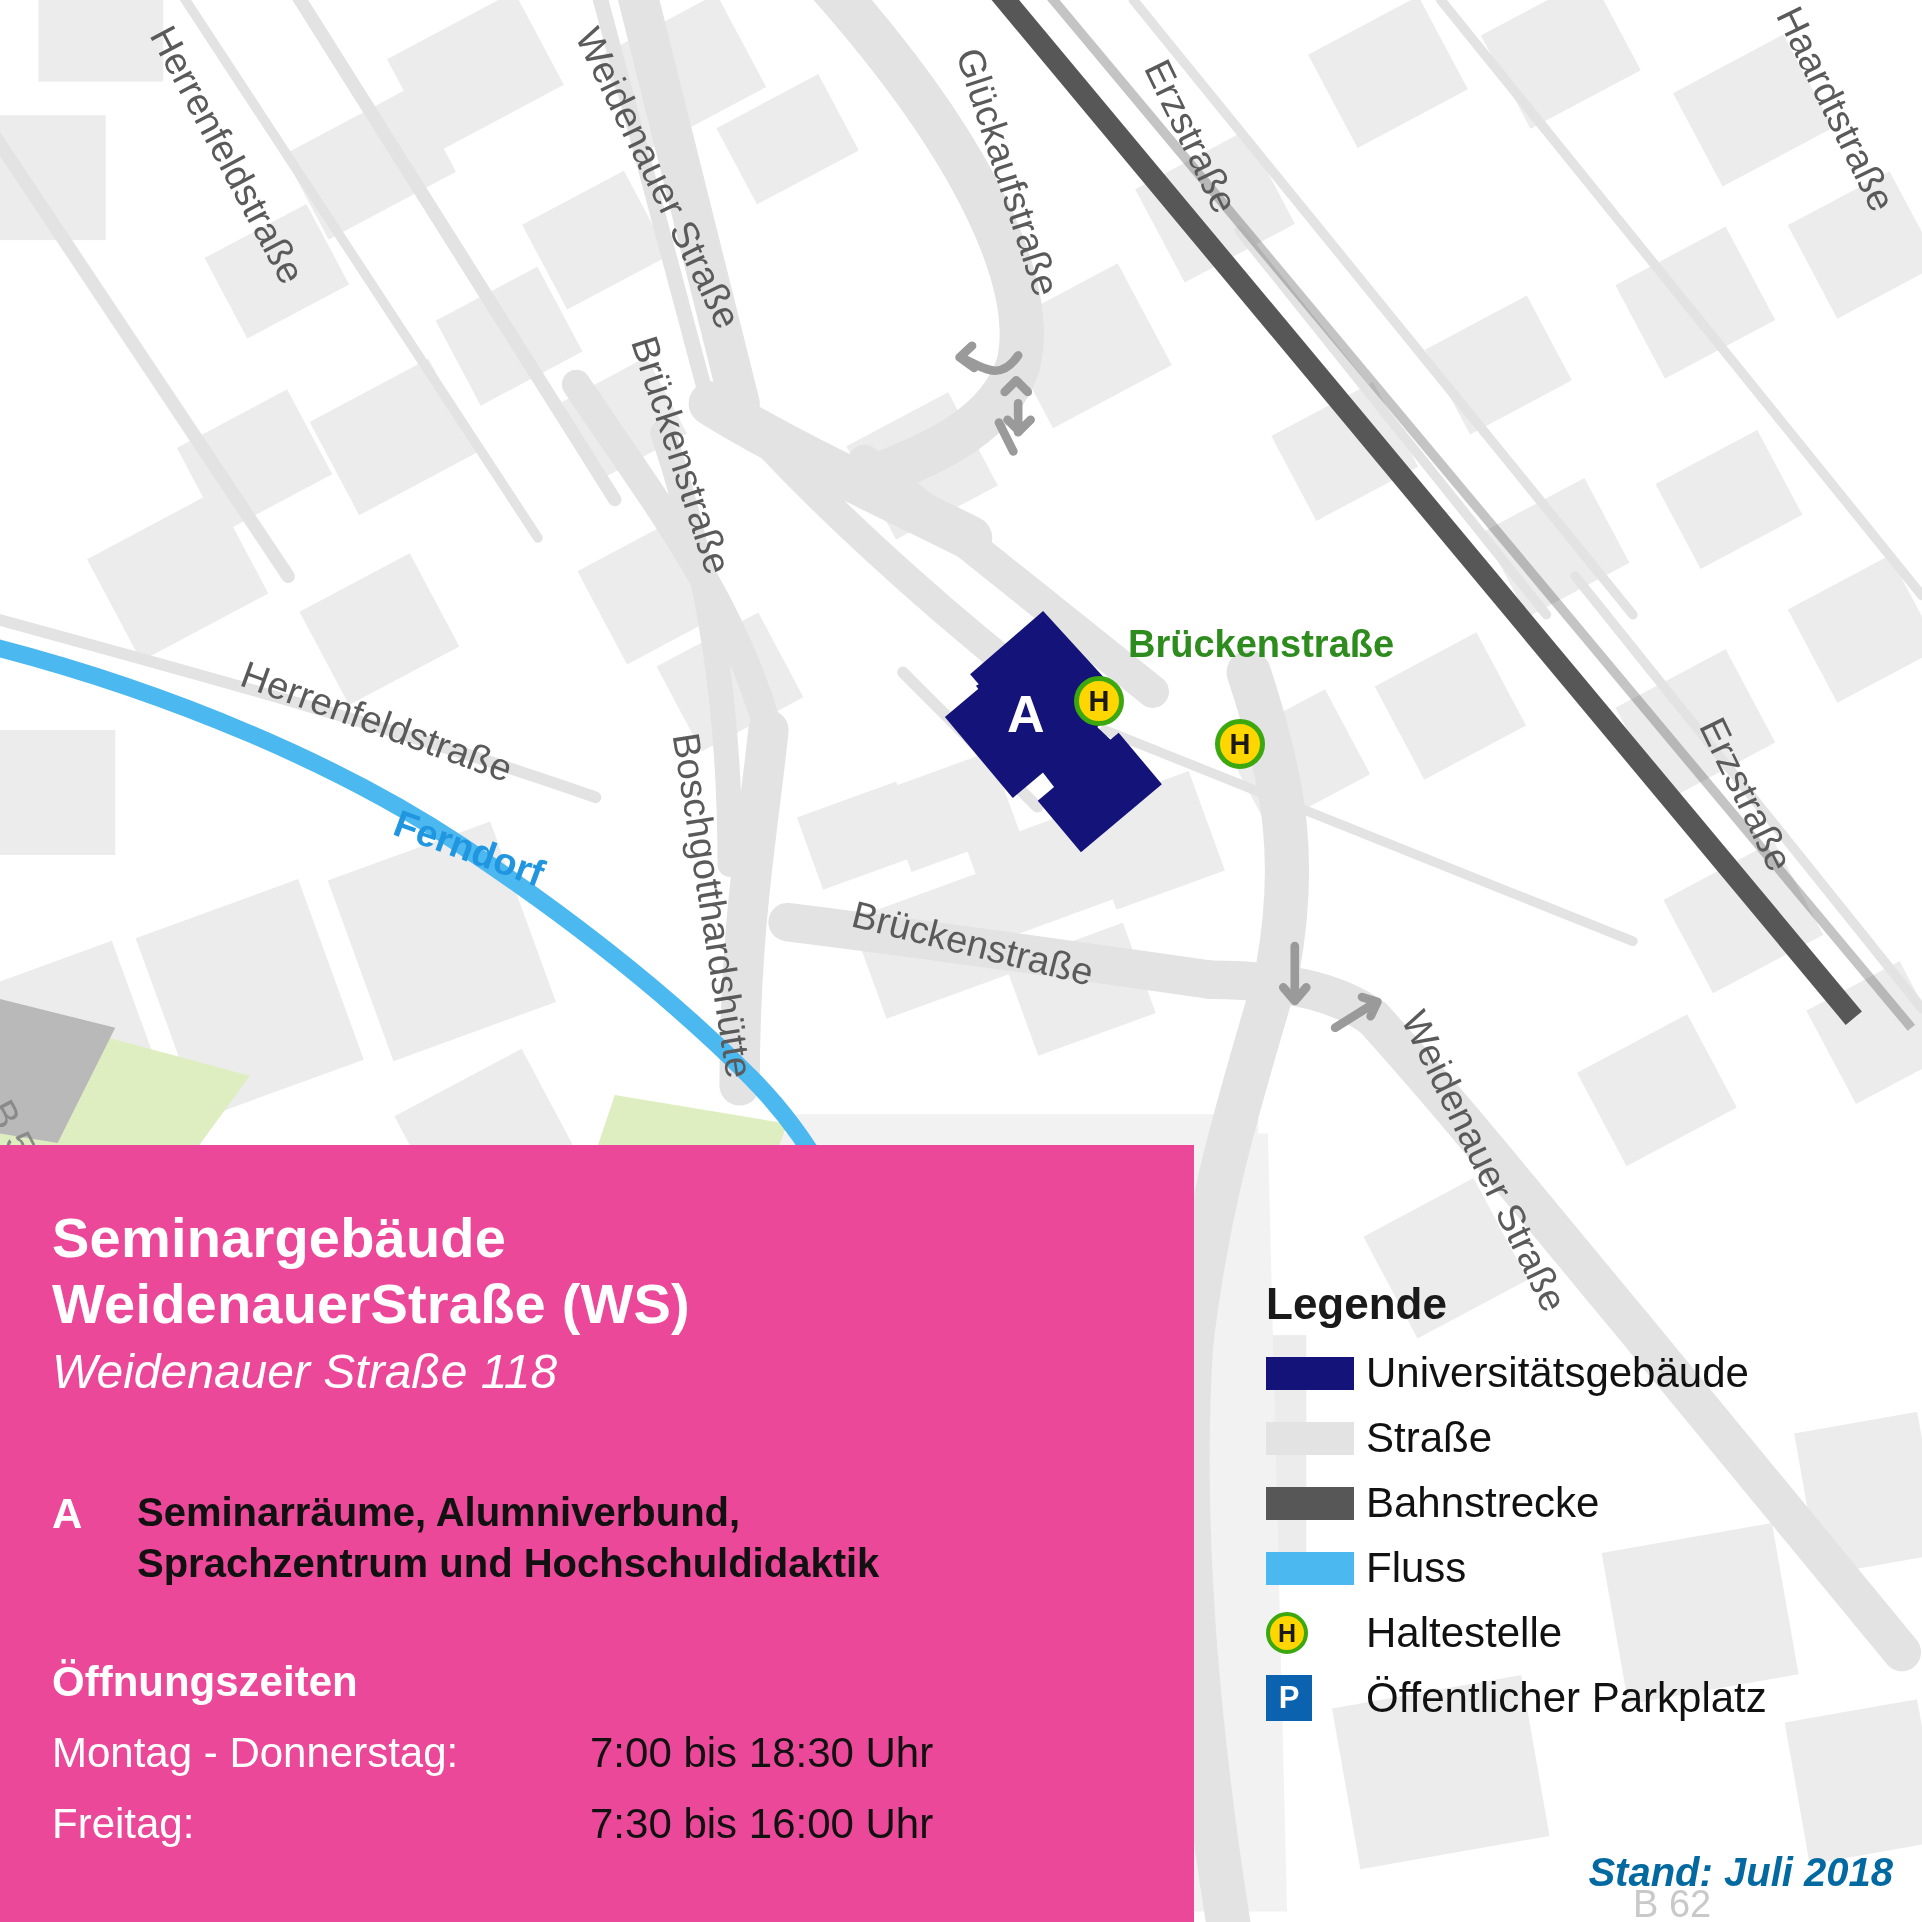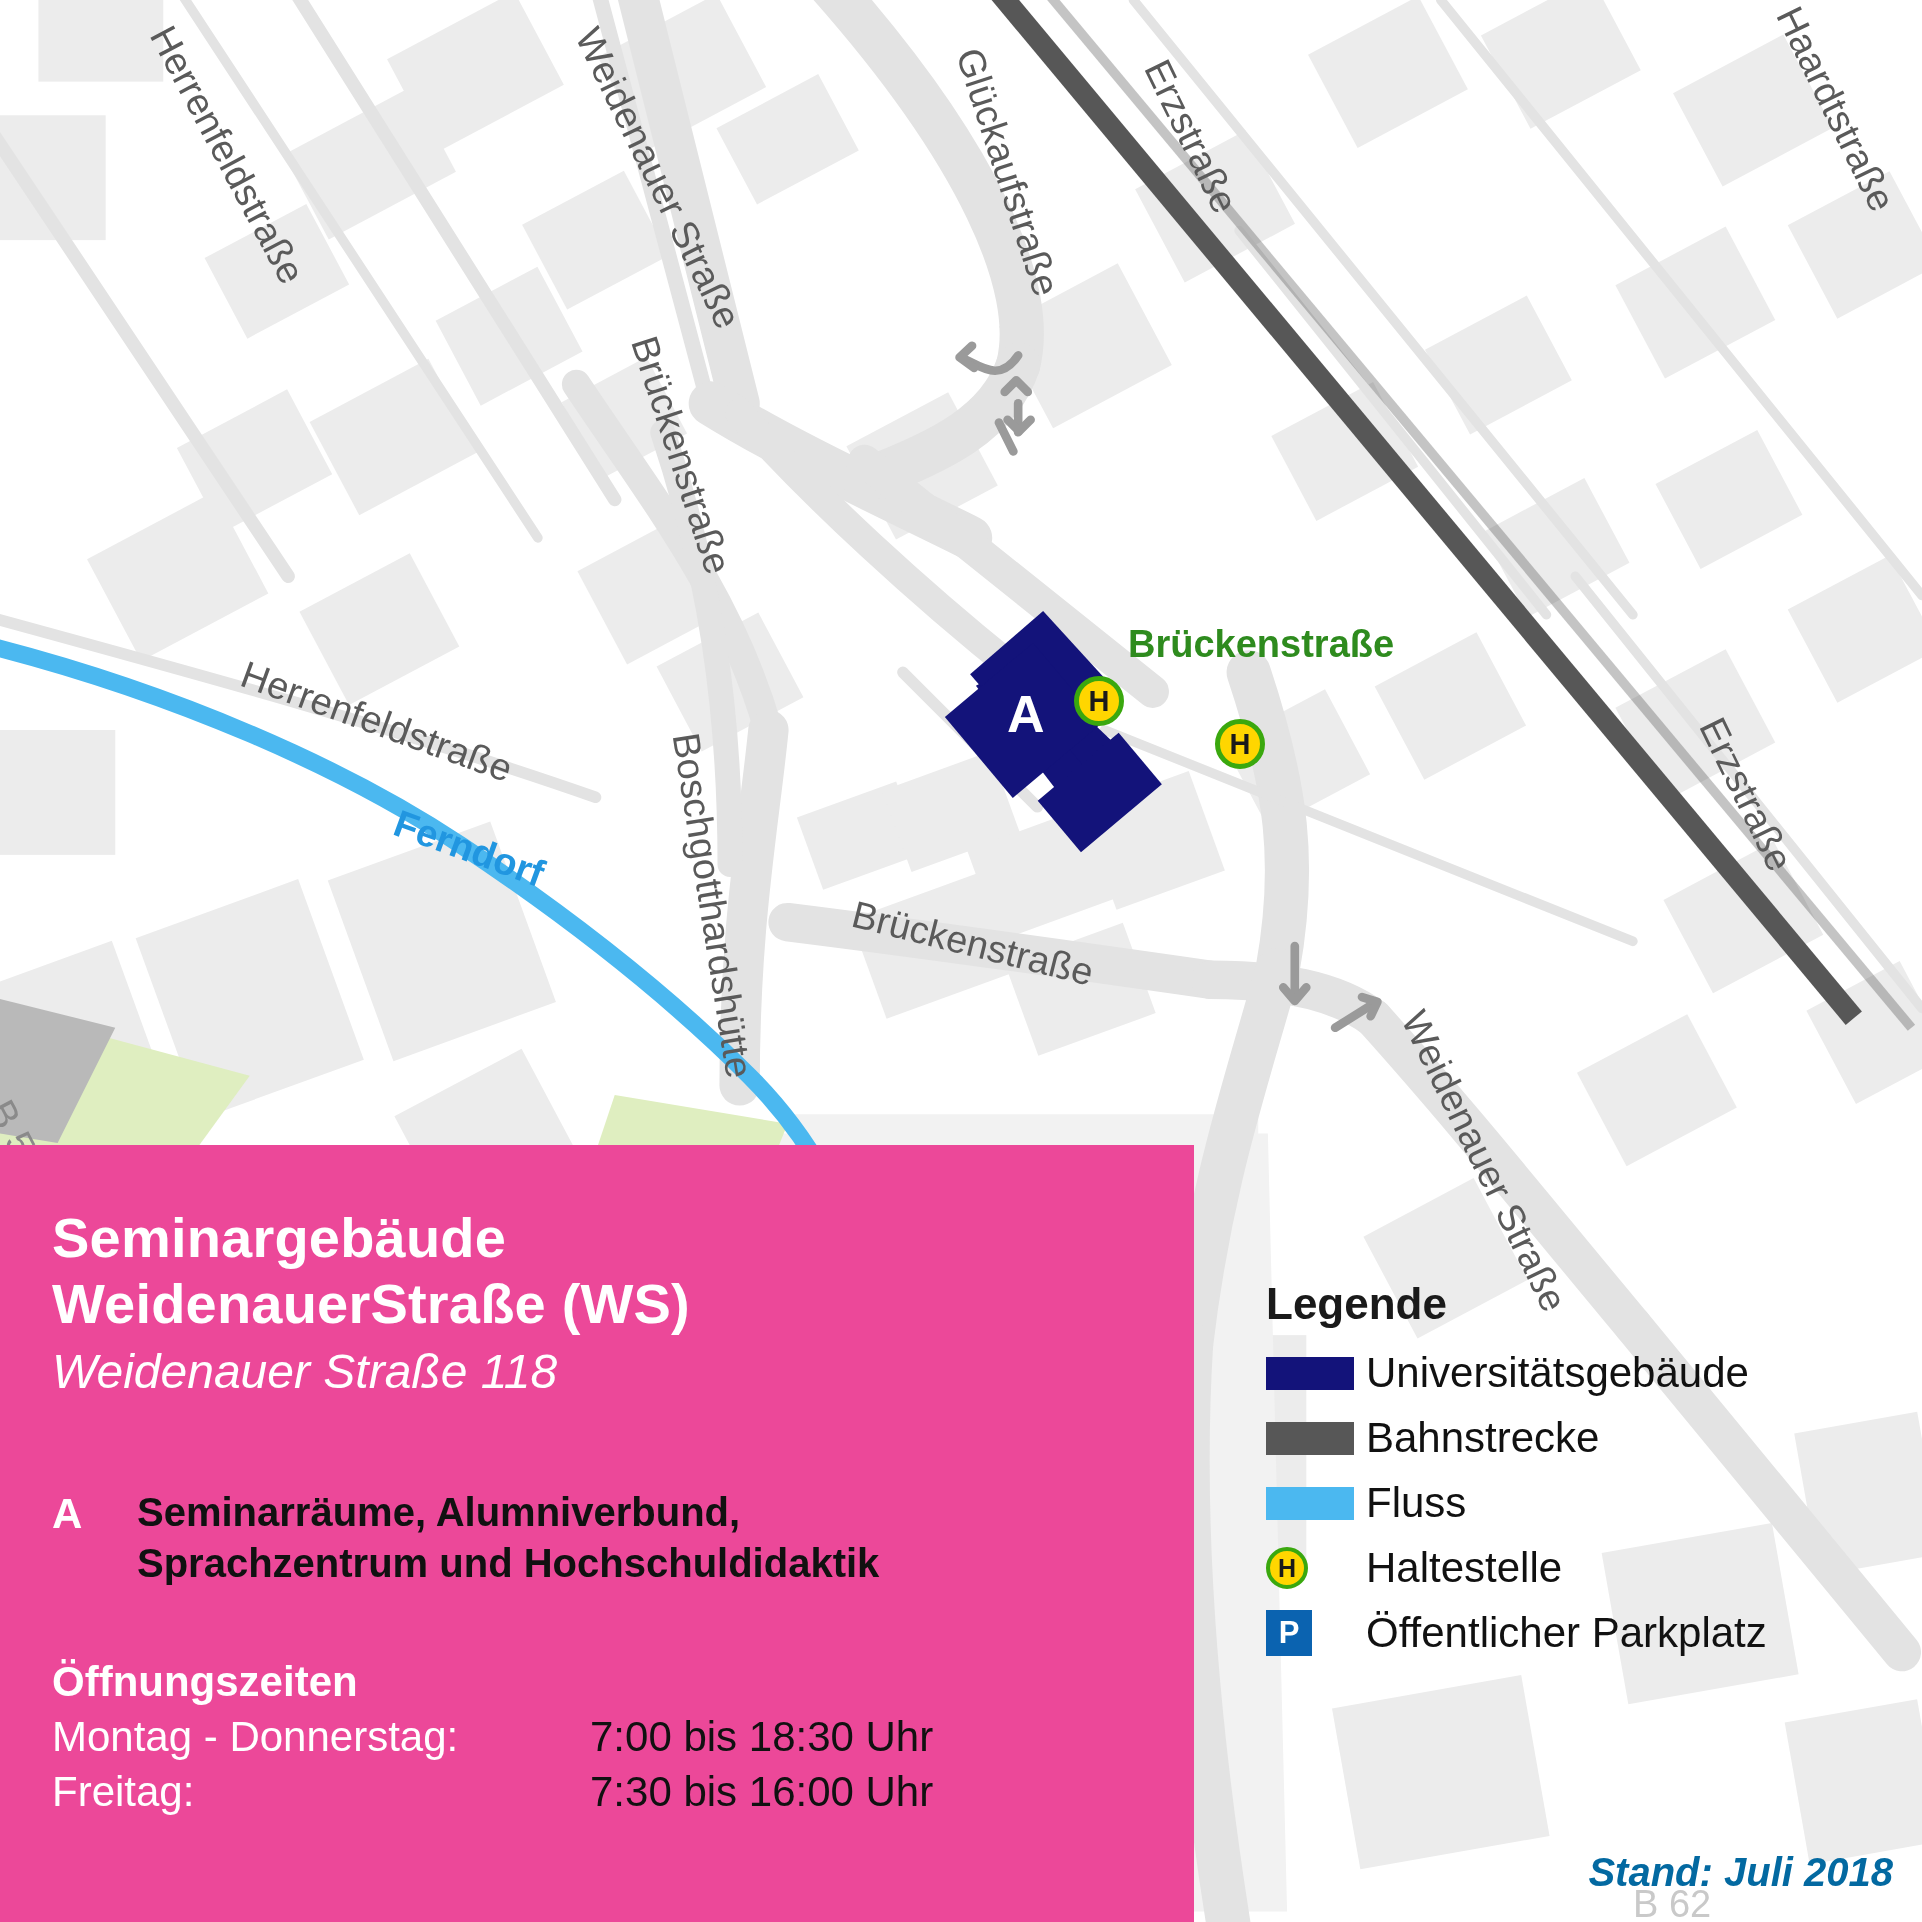--- a/index.html
+++ b/index.html
@@ -90,21 +90,21 @@
   }
   #hours-title {
     margin-top: 69px;
     font-size: 42px;
     font-weight: 700;
     color: #ffffff;
   }
   .hours-row {
     display: flex;
     align-items: baseline;
-    margin-top: 7px;
+    margin-top: 23px;
     font-size: 42px;
     color: #111111;
   }
   .hours-label {
     width: 538px;
     flex: 0 0 538px;
     font-weight: 400;
     color: #ffffff;
   }
   .hours-value {
@@ -387,20 +387,26 @@
   <div id="legend">
     <div id="legend-title">Legende</div>
 
     <div class="legend-row">
       <div class="legend-swatch">
         <div class="sw-bar" style="background:#13137a;"></div>
       </div>
       <div class="legend-label">Universitätsgebäude</div>
     </div>
 
+    <div class="legend-row">
+      <div class="legend-swatch">
+        <div class="sw-bar" style="background:#e3e3e3;"></div>
+      </div>
+      <div class="legend-label">Straße</div>
+    </div>
 
     <div class="legend-row">
       <div class="legend-swatch">
         <div class="sw-bar" style="background:#575757;"></div>
       </div>
       <div class="legend-label">Bahnstrecke</div>
     </div>
 
     <div class="legend-row">
       <div class="legend-swatch">

